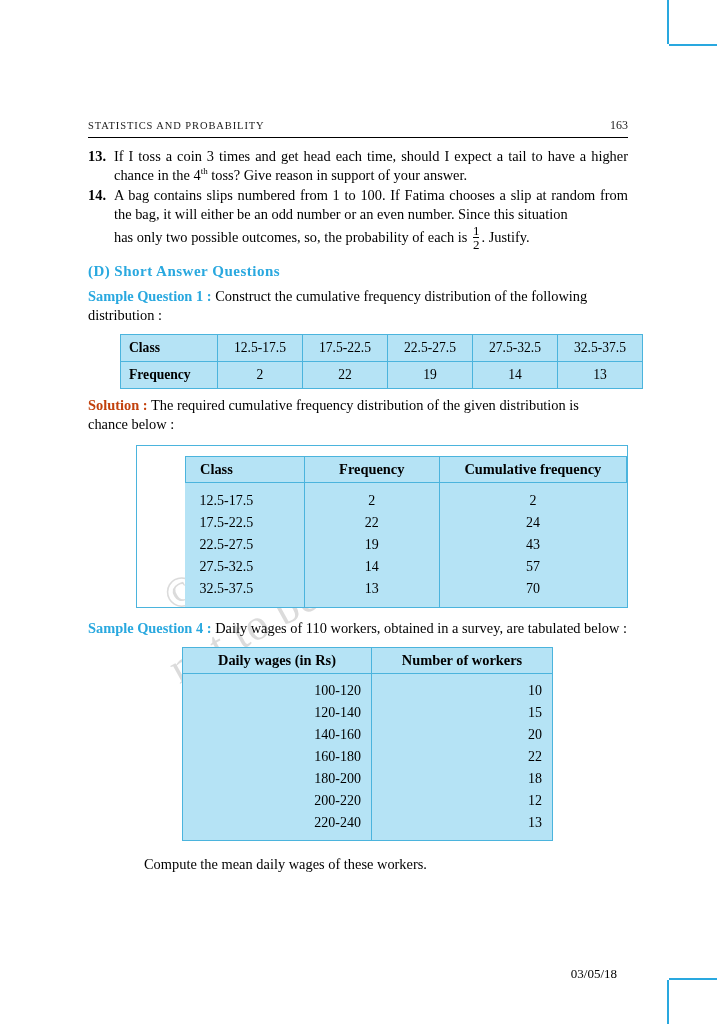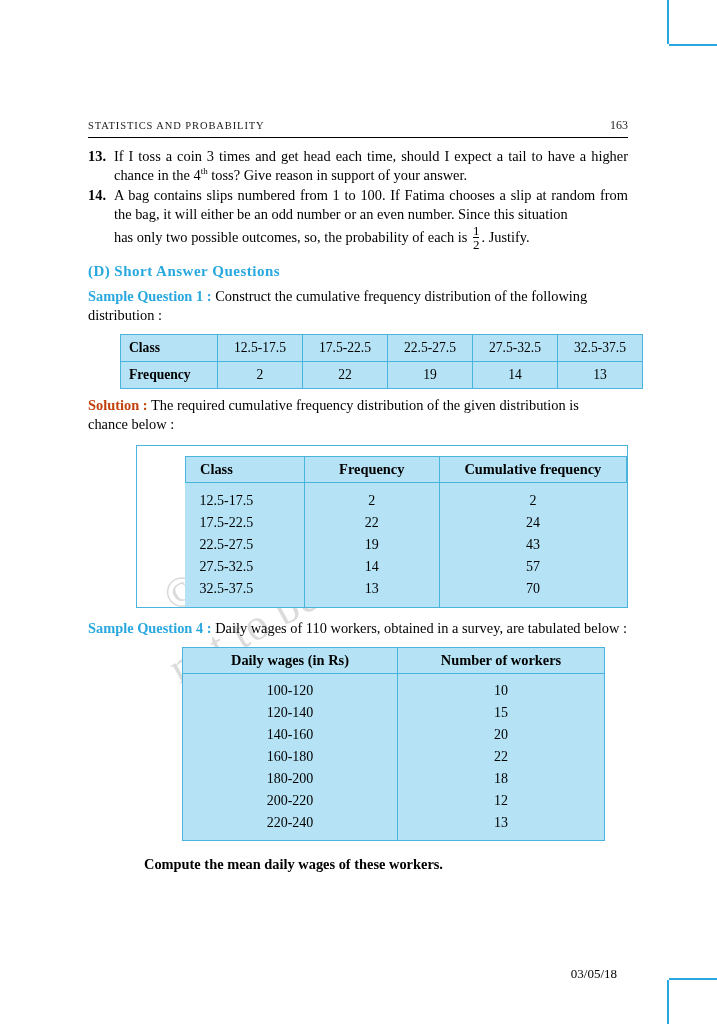--- a/index.html
+++ b/index.html
@@ -155,32 +155,32 @@
   .tbl3 { border: none; }
   .tbl3 th {
     font-weight: bold;
     font-size: 14.4px;
     padding: 4px 10px;
     border: none;
     border-bottom: 1px solid #4bb4dd;
   }
   .tbl3 td {
     border: none;
-    padding: 3px 23px;
+    padding: 3px 10px;
     font-size: 14px;
+    text-align: right;
   }
   .tbl3 .c0 { width: 168px; }
   .tbl3 .c1 { width: 160px; border-left: 1px solid #4bb4dd; }
   .tbl3 tbody tr:first-child td { padding-top: 9px; }
   .tbl3 tbody tr:last-child td { padding-bottom: 9px; }
 
   .closing-line {
     font-size: 14.4px;
     margin: 11px 0 0 56px;
-    font-weight: bold;
   }
 
   
   .watermark {
     position: absolute;
     left: 120px;
     top: 330px;
     width: 520px;
     height: 360px;
     pointer-events: none;

